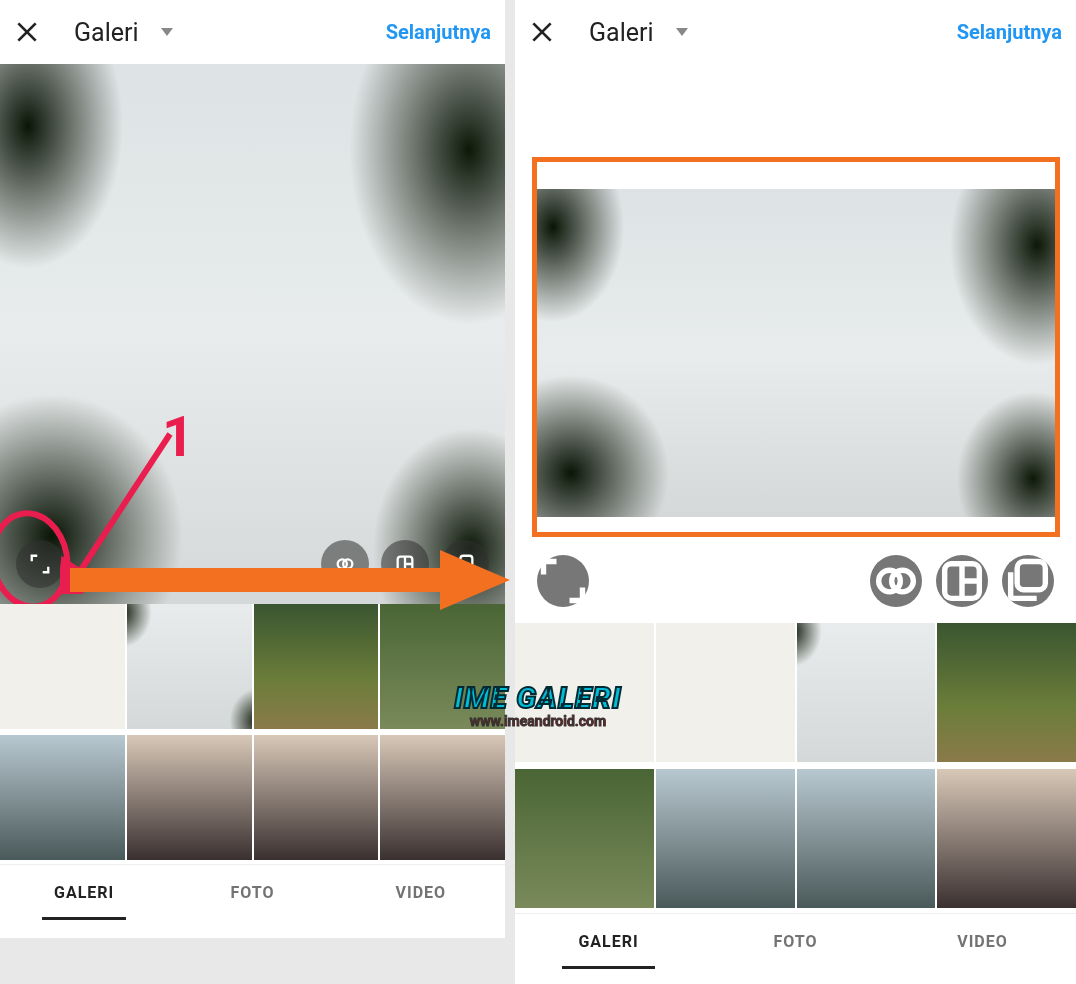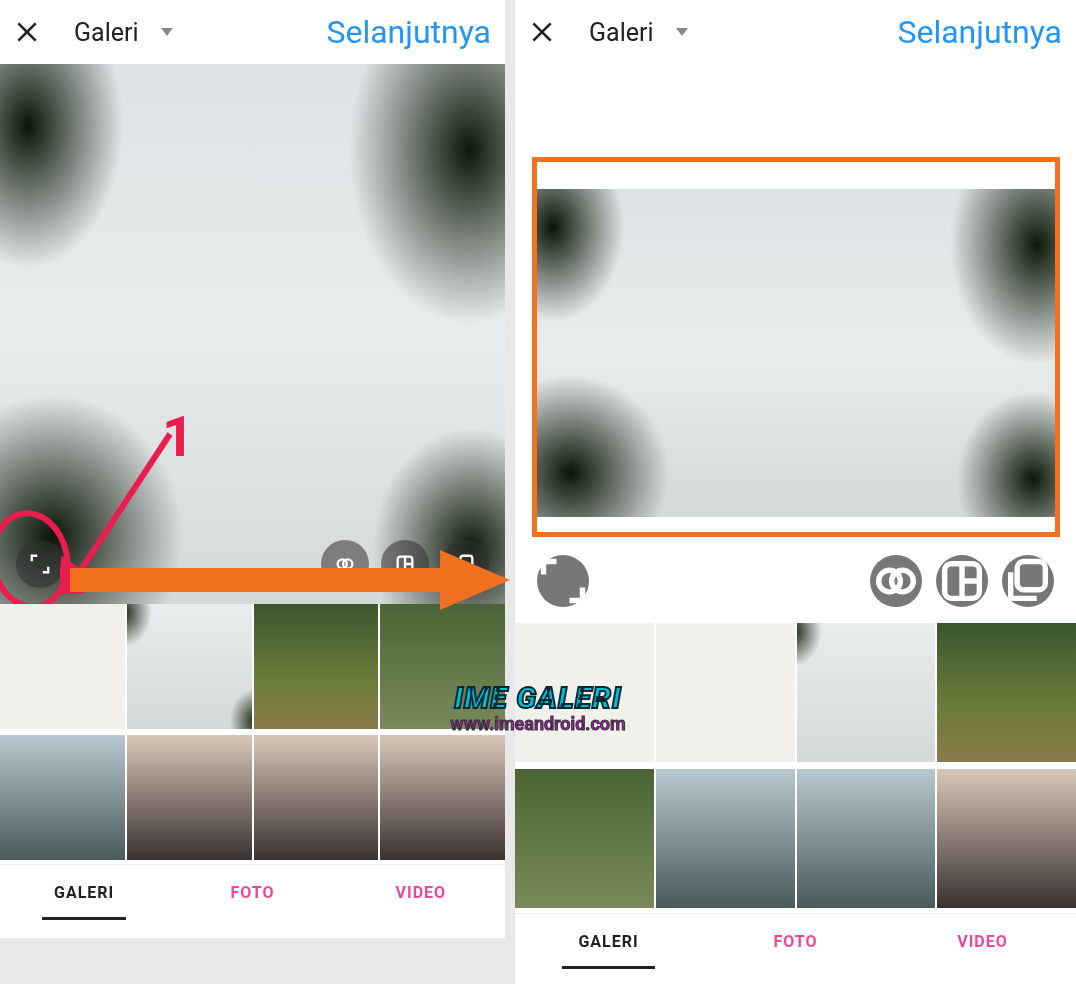--- a/index.html
+++ b/index.html
@@ -7,21 +7,21 @@
   .container { display: flex; width: 100%; height: 100%; }
   .phone { background: #fff; display: flex; flex-direction: column; height: 100%; }
   .phone-left { width: 505px; height: 938px; }
   .phone-right { width: 561px; height: 984px; margin-left: 10px; }
   .topbar { height: 64px; display: flex; align-items: center; padding: 0 14px; background: #fff; }
   .close-x { width: 26px; height: 26px; cursor: pointer; }
   .close-x svg { width: 100%; height: 100%; }
   .title-wrap { display: flex; align-items: center; margin-left: 34px; gap: 22px; }
   .title { font-size: 25px; color: #222; font-weight: 400; }
   .chevron { width: 0; height: 0; border-left: 6px solid transparent; border-right: 6px solid transparent; border-top: 8px solid #888; }
-  .next { margin-left: auto; font-size: 32px; color: #2196f3; font-weight: 400; cursor: pointer; }
+  .next { margin-left: auto; font-size: 20px; color: #2196f3; font-weight: 700; cursor: pointer; }
   .preview { position: relative; background: #d8dadb; }
   .preview-left { height: 540px; }
   .preview-right { height: 555px; display: flex; align-items: center; justify-content: center; flex-direction: column; }
   .sky-image { width: 100%; height: 100%; background: linear-gradient(180deg, #dde2e4 0%, #e8ecec 50%, #d4d8d8 100%); position: relative; overflow: hidden; }
   .tree-tl { position: absolute; top: -10px; left: -20px; width: 160px; height: 240px; background: radial-gradient(ellipse at 30% 30%, #0a1506 0%, transparent 60%); }
   .tree-tr { position: absolute; top: -10px; right: -30px; width: 220px; height: 320px; background: radial-gradient(ellipse at 70% 30%, #0d1808 0%, transparent 55%); }
   .tree-bl { position: absolute; bottom: -10px; left: -20px; width: 240px; height: 260px; background: radial-gradient(ellipse at 30% 70%, #0a1506 0%, transparent 55%); }
   .tree-br { position: absolute; bottom: -10px; right: -20px; width: 180px; height: 220px; background: radial-gradient(ellipse at 70% 70%, #0d1808 0%, transparent 55%); }
   .crop-frame { border: 5px solid #f37021; width: 528px; height: 380px; background: #fff; display: flex; align-items: center; justify-content: center; }
   .crop-inner { width: 100%; height: 328px; margin-top: 12px; }
@@ -36,31 +36,31 @@
   .thumb { aspect-ratio: 1; background: #ccc; position: relative; overflow: hidden; cursor: pointer; }
   .thumb-doc { background: #f2f0eb; }
   .thumb-sky { background: linear-gradient(180deg, #e8ecec 0%, #d4d8d8 100%); }
   .thumb-hut { background: linear-gradient(180deg, #3a5530 0%, #6b7d3a 60%, #8a7a4a 100%); }
   .thumb-people { background: linear-gradient(180deg, #4a6535 0%, #7a8a5a 100%); }
   .thumb-rock { background: linear-gradient(180deg, #b8c8d0 0%, #4a5a5a 100%); }
   .thumb-sunset { background: linear-gradient(180deg, #d8c8b8 0%, #3a3030 100%); }
   .thumbs-left { height: 260px; overflow: hidden; }
   .thumbs-right { height: 290px; overflow: hidden; margin-top: 4px; }
   .tabs { height: 56px; display: flex; background: #fff; border-top: 1px solid #eee; }
-  .tab { flex: 1; display: flex; align-items: center; justify-content: center; font-size: 16px; font-weight: 700; color: #ec4899; letter-spacing: 1px; cursor: pointer; position: relative; }
+  .tab { flex: 1; display: flex; align-items: center; justify-content: center; font-size: 16px; font-weight: 700; color: #737373; letter-spacing: 1px; cursor: pointer; position: relative; }
   .tab.active { color: #222; }
   .tab.active::after { content: ''; position: absolute; bottom: 0; left: 25%; width: 50%; height: 3px; background: #222; }
   
   .ann-circle { position: absolute; border: 6px solid #e91e4f; border-radius: 50%; width: 80px; height: 100px; transform: rotate(-10deg); pointer-events: none; }
   .ann-arrow-pink { position: absolute; pointer-events: none; }
   .ann-label { position: absolute; font-size: 56px; font-weight: 700; color: #e91e4f; pointer-events: none; }
   .big-arrow { position: absolute; pointer-events: none; }
   .watermark { position: absolute; left: 50%; top: 680px; transform: translateX(-50%); text-align: center; pointer-events: none; z-index: 50; }
   .wm1 { font-size: 30px; font-weight: 900; font-style: italic; color: #00bcd4; -webkit-text-stroke: 2px #002a34; letter-spacing: 1px; }
-  .wm2 { font-size: 18px; color: #a21caf; -webkit-text-stroke: 1px #333; font-weight: 600; margin-top: -2px; }
+  .wm2 { font-size: 14px; color: #7f1d1d; -webkit-text-stroke: 1px #333; font-weight: 600; margin-top: -2px; }
 </style>
 </head>
 <body>
 
 <div class="container">
 
   <div class="phone phone-left">
     <div class="topbar">
       <div class="close-x">
         <svg viewBox="0 0 24 24">

